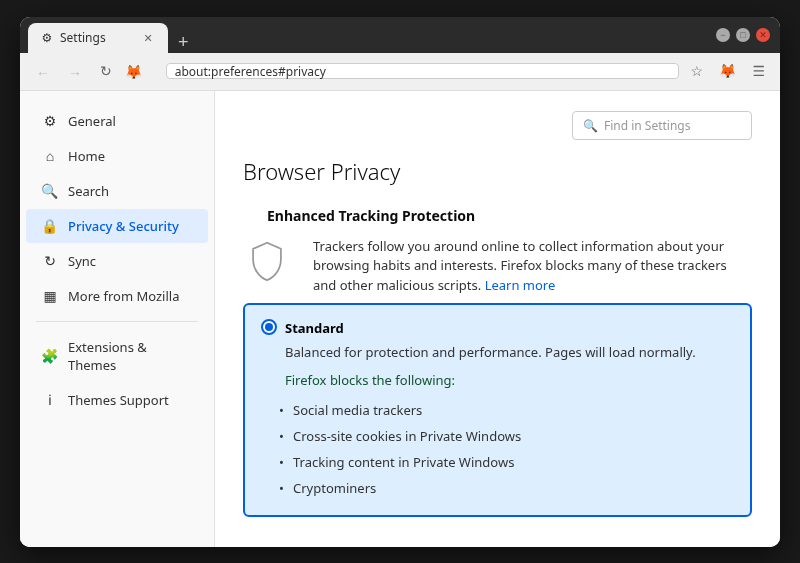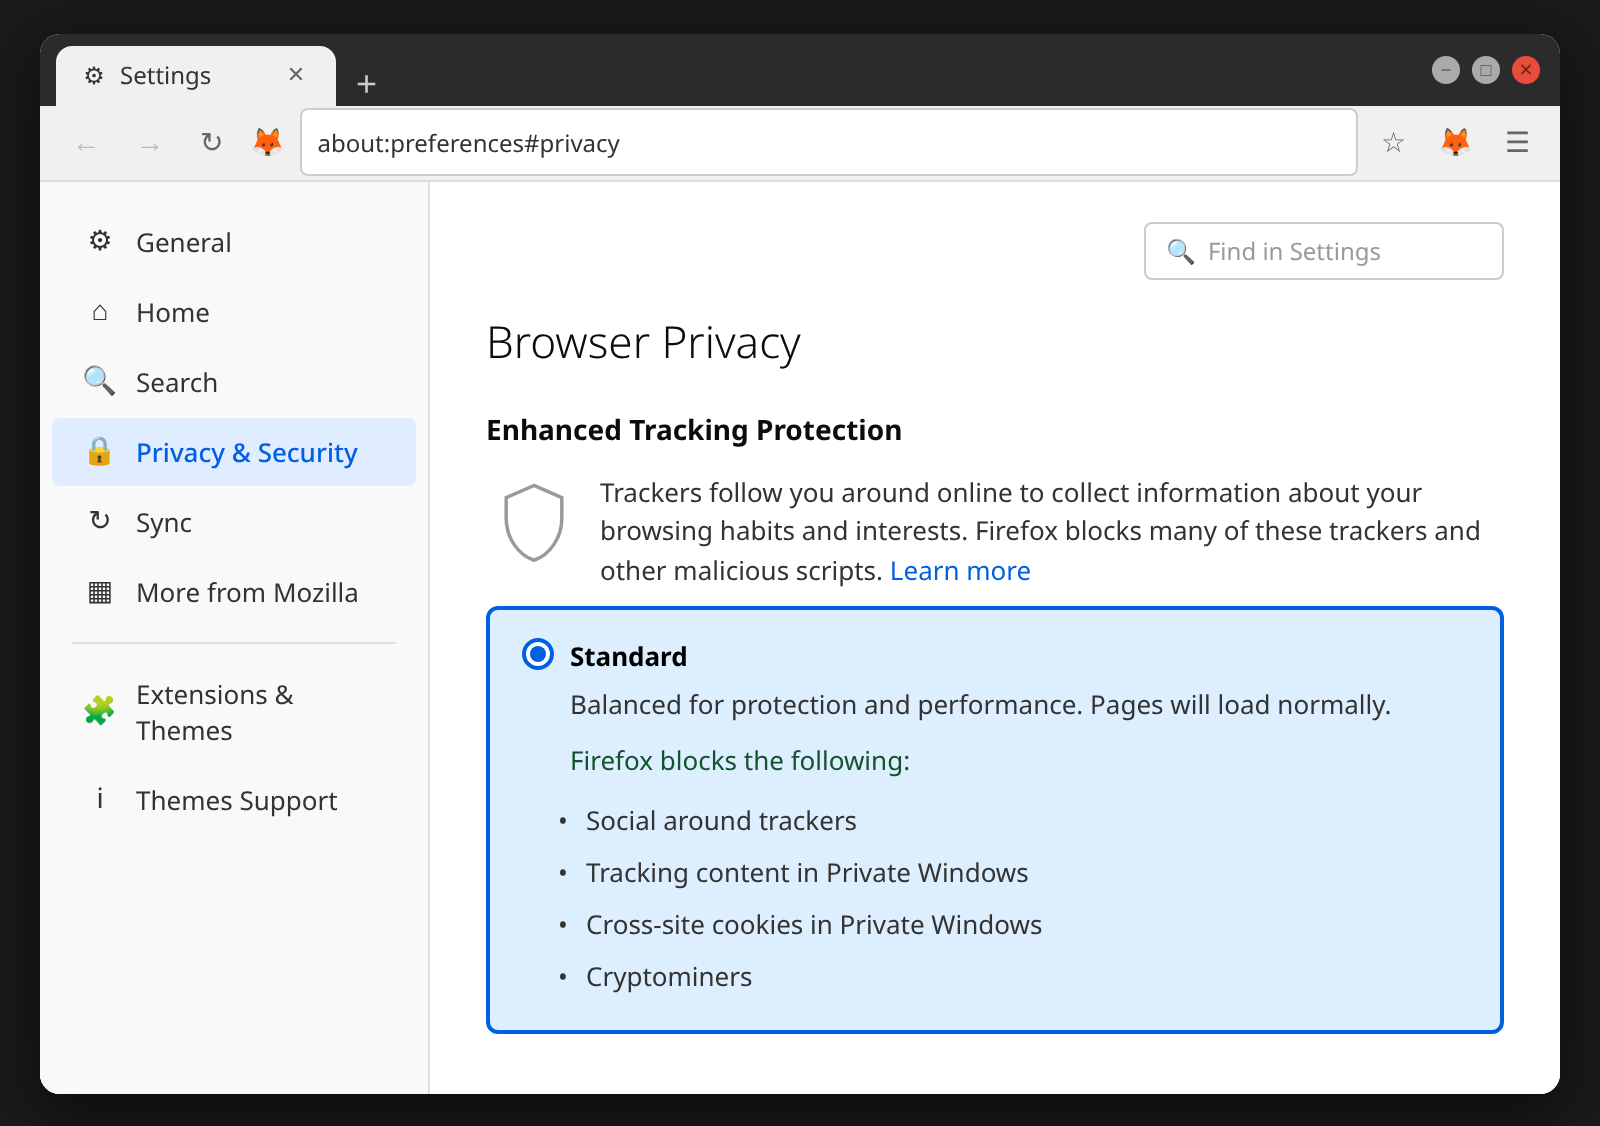--- a/index.html
+++ b/index.html
@@ -128,27 +128,28 @@
       display: flex;
       align-items: center;
       justify-content: center;
       font-size: 14px;
     }
     .address-bar {
       flex: 1;
       background: #fff;
       border: 1px solid #ccc;
       border-radius: 4px;
-      height: 34px;
+      height: 16px;
       display: flex;
       align-items: center;
       padding: 0 8px;
       gap: 6px;
       font-size: 12px;
       color: #333;
+      margin-left: 16px;
     }
     .address-text { color: #333; font-size: 12px; }
     .nav-icon-btn {
       background: transparent;
       border: none;
       cursor: pointer;
       color: #666;
       font-size: 14px;
       padding: 4px 5px;
       border-radius: 4px;
@@ -226,20 +227,21 @@
       font-size: 22px;
       font-weight: 300;
       color: #0c0c0d;
       margin-bottom: 20px;
     }
     .section-title {
       font-size: 14px;
       font-weight: 700;
       color: #0c0c0d;
       margin-bottom: 12px;
+      margin-left: 24px;
     }
     .shield-icon-wrapper {
       width: 48px;
       height: 48px;
       flex-shrink: 0;
       display: flex;
       align-items: center;
       justify-content: center;
     }
     .shield-svg {
@@ -332,21 +334,21 @@
       color: #333;
     }
     
     .main-panel::-webkit-scrollbar { width: 8px; }
     .main-panel::-webkit-scrollbar-track { background: #f0f0f0; }
     .main-panel::-webkit-scrollbar-thumb { background: #ccc; border-radius: 4px; }
     
     .etp-row {
       display: flex;
       align-items: flex-start;
-      gap: 9px;
+      gap: 22px;
       margin-bottom: 8px;
     }
   </style>
 </head>
 <body>
 
 <div class="browser-window">
 
   <div class="title-bar">
     <div class="tab-bar">
@@ -442,21 +444,21 @@
       </div>
 
       <div class="tracking-option">
         <div class="option-header">
           <div class="radio-selected"></div>
           <span class="option-label">Standard</span>
         </div>
         <p class="option-description">Balanced for protection and performance. Pages will load normally.</p>
         <p class="blocks-label">Firefox blocks the following:</p>
         <ul class="blocks-list">
-          <li>Social around trackers</li>
+          <li>Social media trackers</li>
+          <li>Cross-site cookies in Private Windows</li>
           <li>Tracking content in Private Windows</li>
-          <li>Cross-site cookies in Private Windows</li>
           <li>Cryptominers</li>
         </ul>
       </div>
     </div>
   </div>
 </div>
 
 </body></html>

